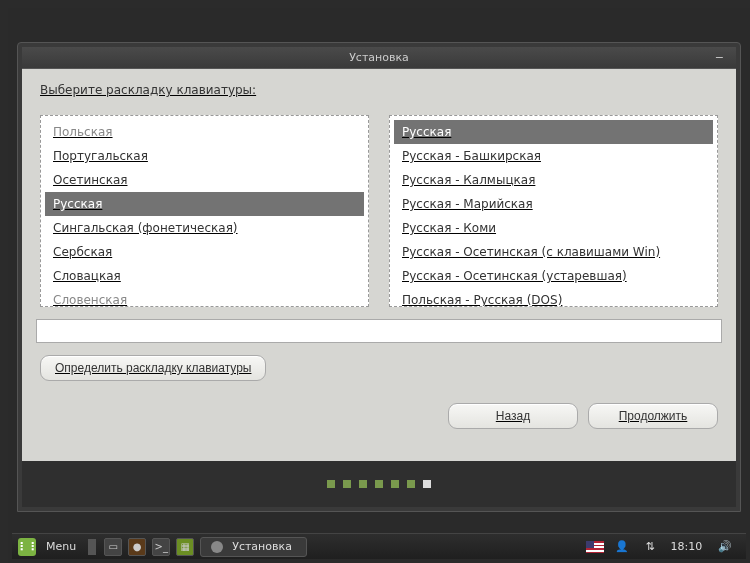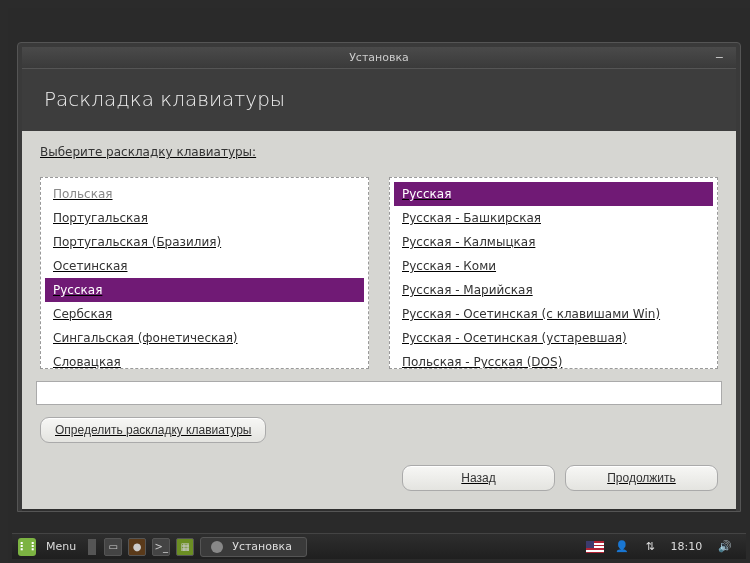--- a/index.html
+++ b/index.html
@@ -60,21 +60,21 @@
   overflow-y: auto;
   font-size: 12px;
   color: #333;
 }
 .listbox .item {
   padding: 5px 8px;
   border-bottom: 0;
   cursor: pointer;
 }
 .listbox .item.selected {
-  background: #701a75;
+  background: #737373;
   color: #fff;
 }
 .listbox .item.cut { color: #888; }
 
 .test-input {
   width: 100%;
   height: 24px;
   border: 1px solid #aaa;
   background: #fff;
   padding: 2px 6px;
@@ -88,21 +88,21 @@
   font-size: 12px;
   color: #333;
   cursor: pointer;
   box-shadow: inset 0 1px 0 #fff;
 }
 .detect-wrap { display: flex; }
 .nav-row {
   display: flex; justify-content: flex-end; gap: 10px;
   padding-top: 10px;
 }
-.nav-btn { width: 153px; text-align: center; }
+.nav-btn { width: 130px; text-align: center; }
 
 .dark-strip {
   background: #2f2f2f;
   height: 46px;
   display: flex; align-items: center; justify-content: center;
   gap: 8px;
 }
 .dot { width: 8px; height: 8px; background: #7a9a4d; }
 .dot.inactive { background: #ddd; }
 
@@ -149,45 +149,41 @@
 </head>
 <body>
 
 <div class="desktop">
   <div class="window">
     <div class="titlebar">
       <span>Установка</span>
       <span class="min">−</span>
     </div>
 
-    <div class="header">
-      <span>Раскладка клавиатуры</span>
-    </div>
 
     <div class="content">
       <div class="prompt">Выберите раскладку клавиатуры:</div>
 
       <div class="lists">
         <div class="listbox" id="list-left">
             <div class="item cut">Польская</div>
             <div class="item">Португальская</div>
-            <div class="item">Португальская (Бразилия)</div>
             <div class="item">Осетинская</div>
             <div class="item selected">Русская</div>
+            <div class="item">Сингальская (фонетическая)</div>
             <div class="item">Сербская</div>
-            <div class="item">Сингальская (фонетическая)</div>
             <div class="item">Словацкая</div>
             <div class="item cut">Словенская</div>
           </div>
         <div class="listbox" id="list-right">
             <div class="item selected">Русская</div>
             <div class="item">Русская - Башкирская</div>
             <div class="item">Русская - Калмыцкая</div>
+            <div class="item">Русская - Марийская</div>
             <div class="item">Русская - Коми</div>
-            <div class="item">Русская - Марийская</div>
             <div class="item">Русская - Осетинская (с клавишами Win)</div>
             <div class="item">Русская - Осетинская (устаревшая)</div>
             <div class="item">Польская - Русская (DOS)</div>
           </div>
       </div>
 
       <input class="test-input" type="text" value="" style="">
 
       <div class="detect-wrap">
         <button class="detect-btn">Определить раскладку клавиатуры</button>

